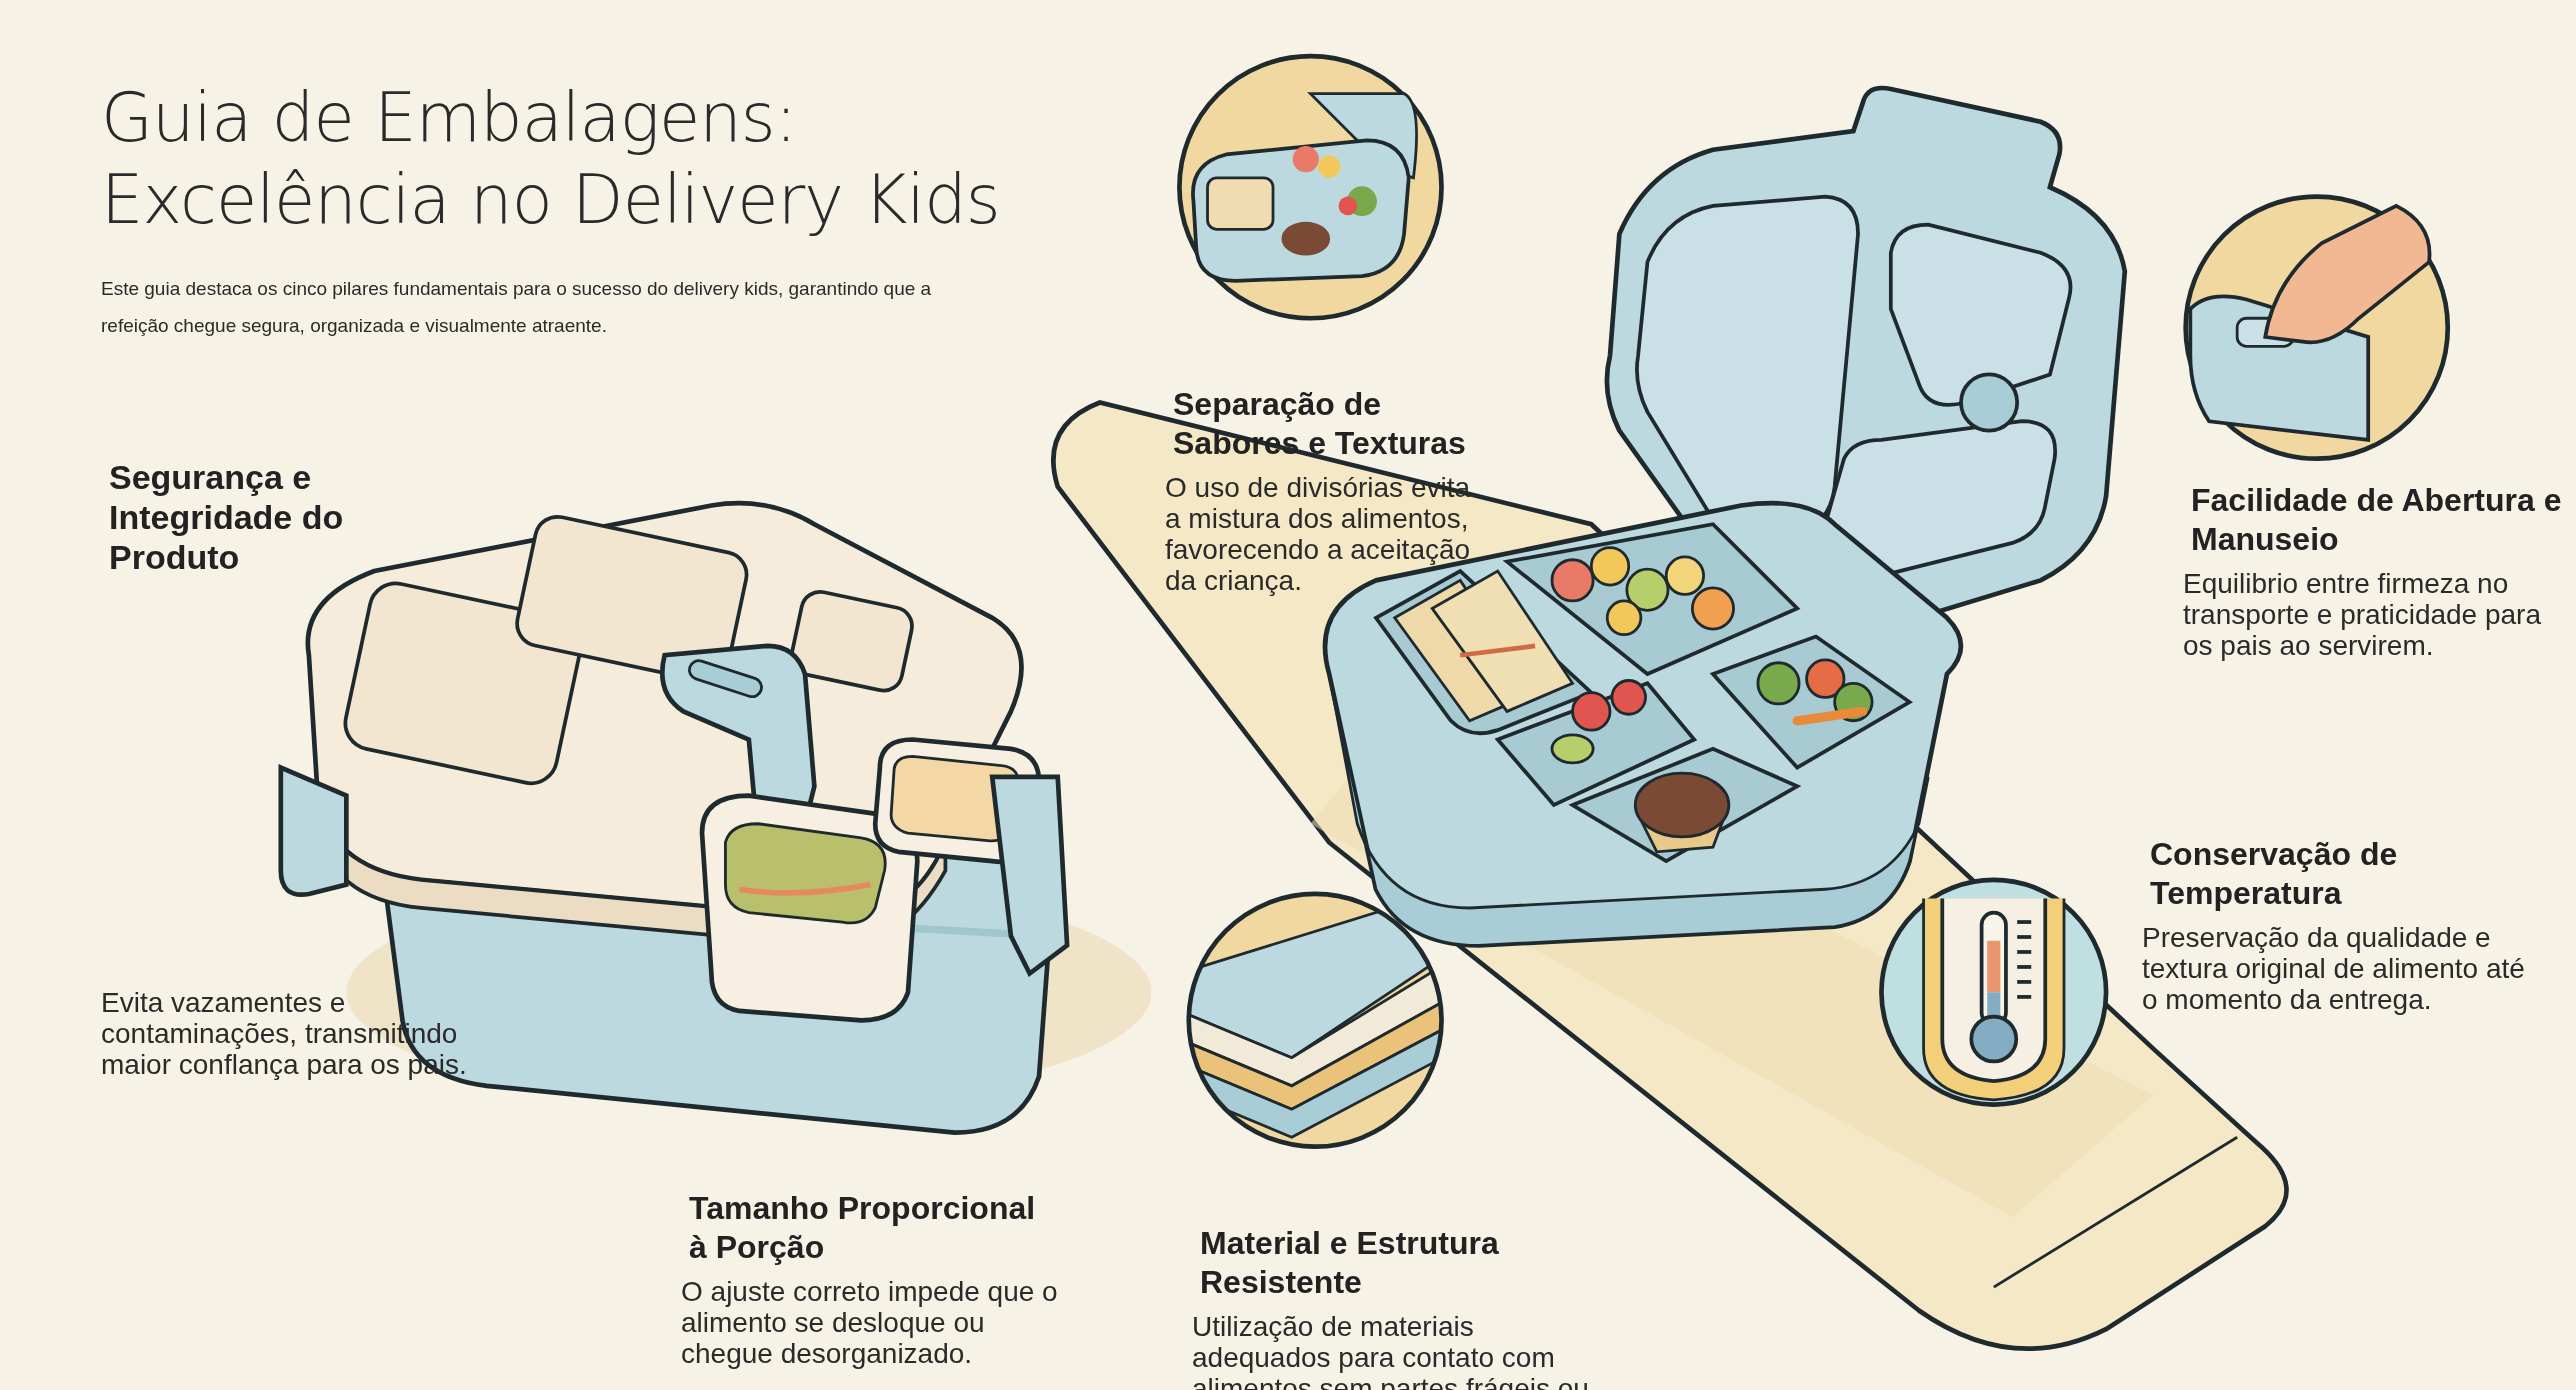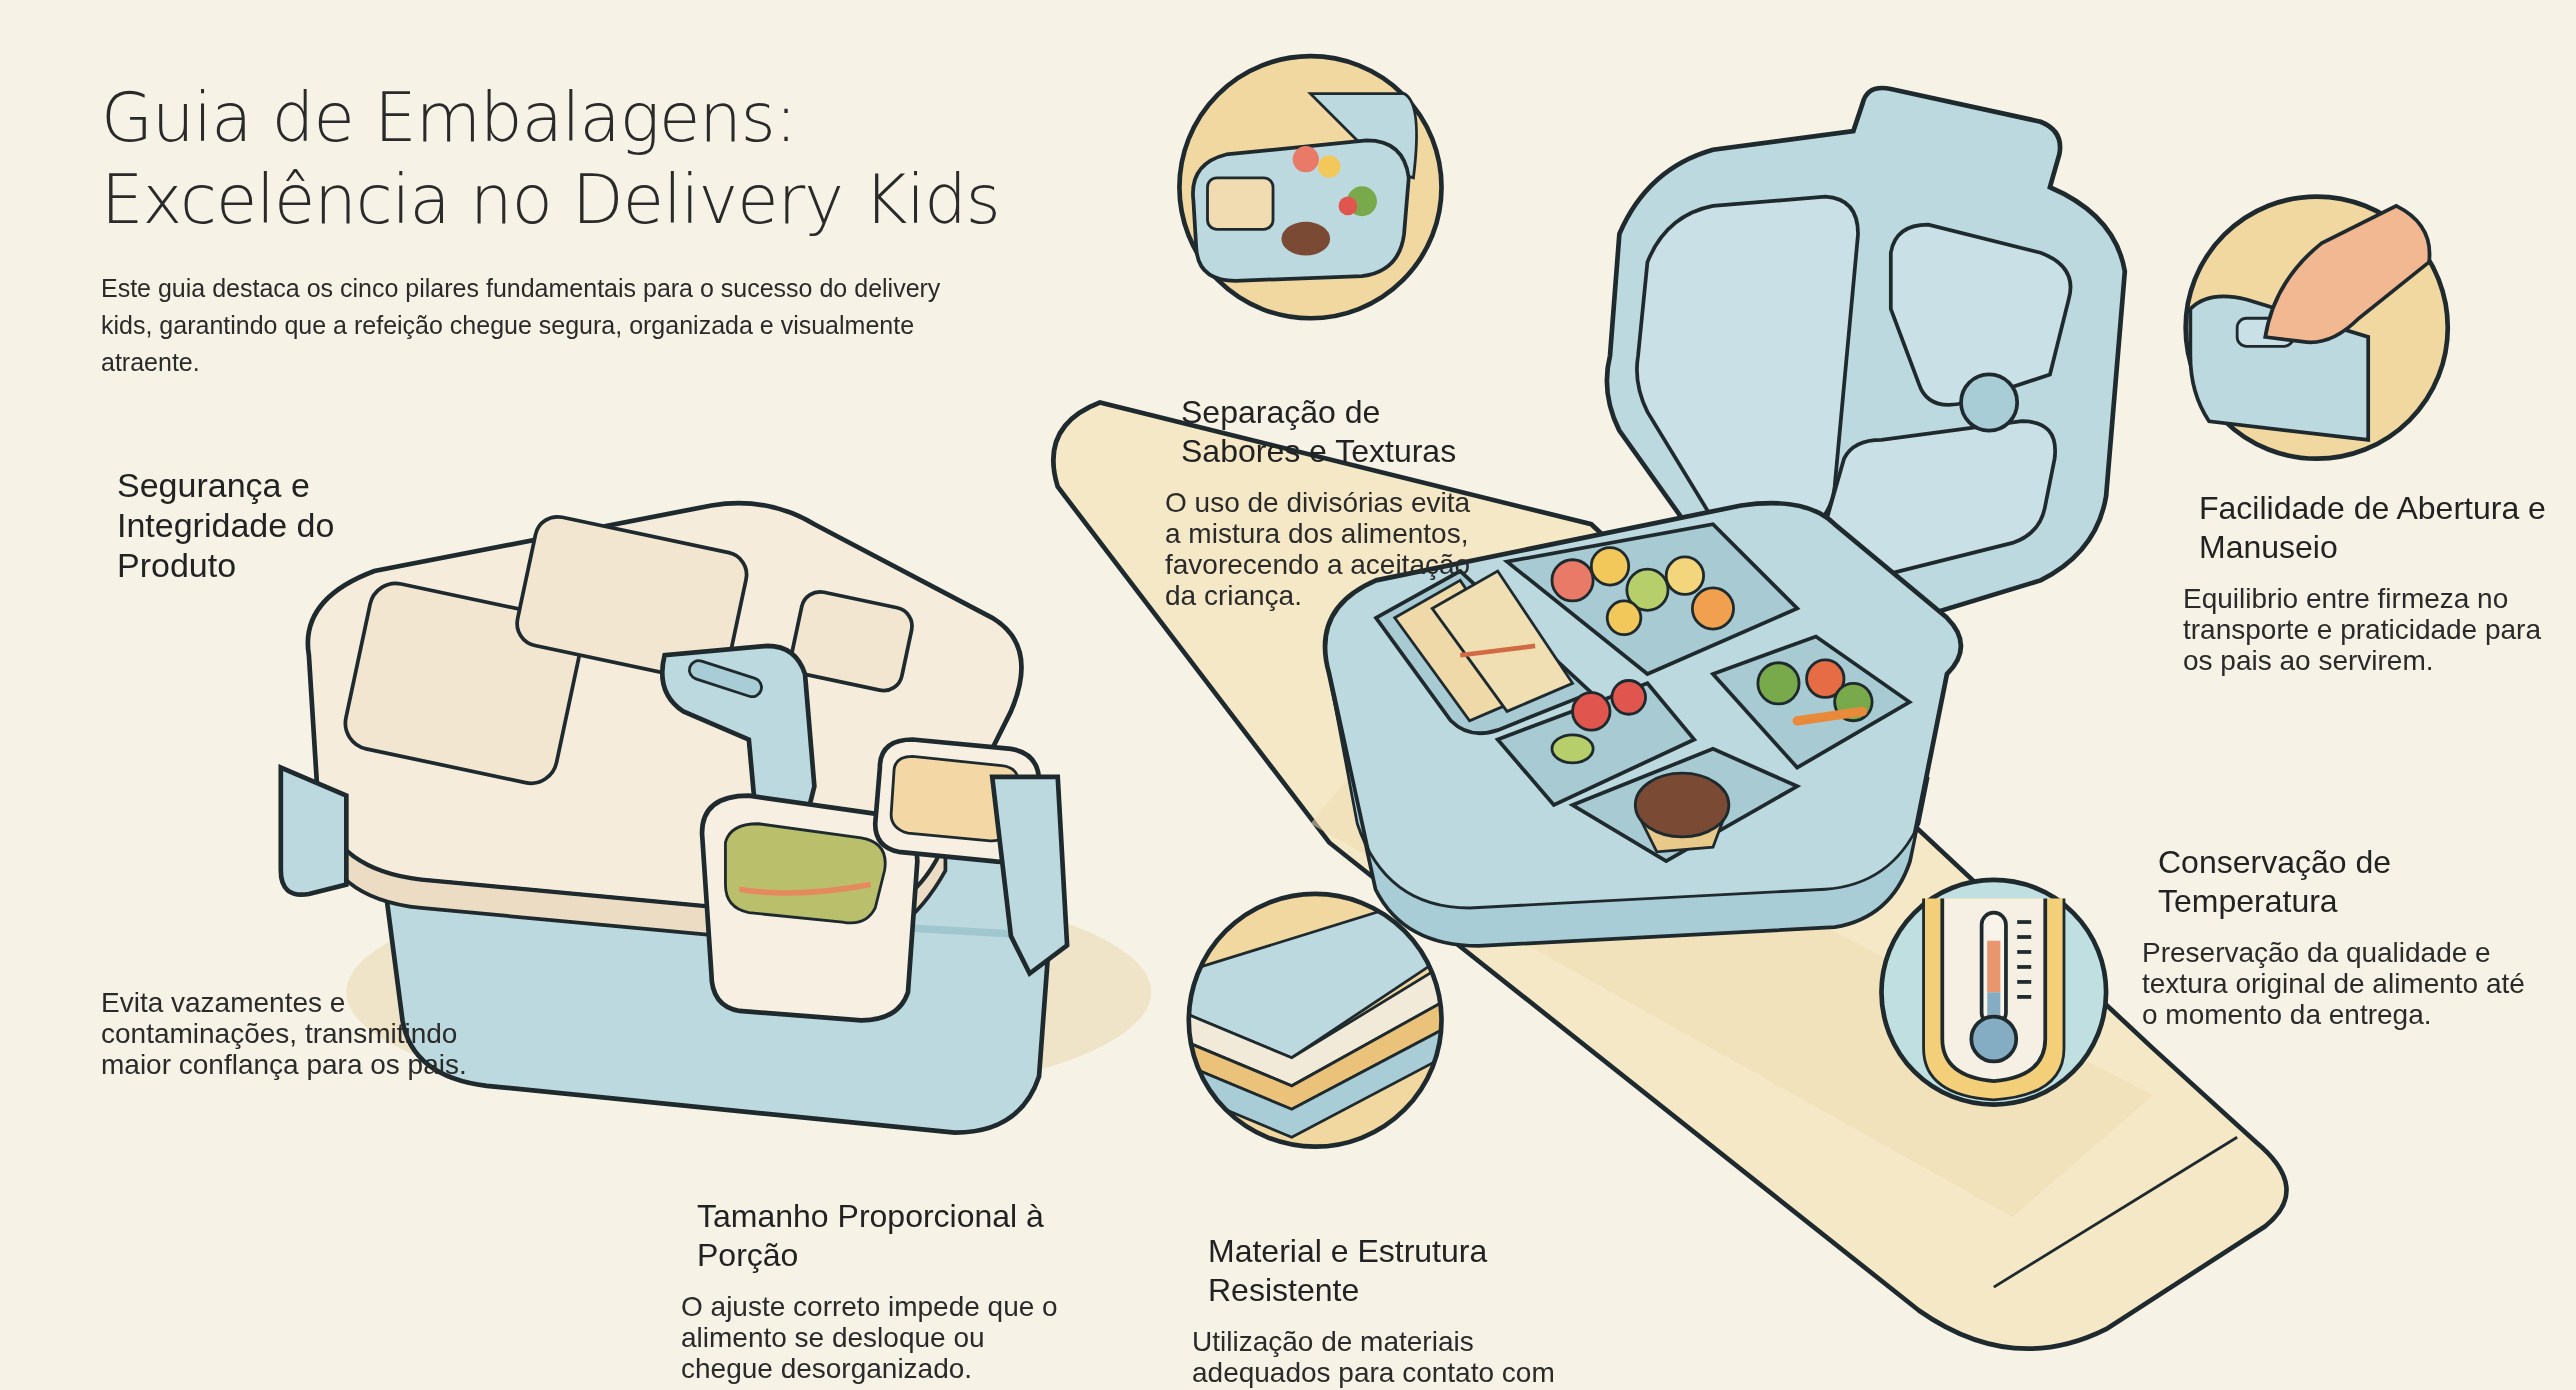--- a/index.html
+++ b/index.html
@@ -12,24 +12,24 @@
   .abs { position:absolute; }
   .title {
     left:101px; top:77px; width:1048px;
     font-family:"DejaVu Sans", sans-serif;
     font-weight:300; font-size:67px; line-height:82px; letter-spacing:-0.9px;
     color:#2a2a2a;
   }
   .title span { display:block; }
   .intro {
     left:101px; top:270px; width:842px;
-    font-size:25px; line-height:37px; color:#2a2a2a;
+    font-size:19px; line-height:37px; color:#2a2a2a;
   }
   .card h3 {
-    margin:16px; font-weight:400; font-size:32px; line-height:39px; color:#222;
+    margin:8px; font-weight:700; font-size:32px; line-height:39px; color:#222;
   }
   .card p {
     margin:9.4px 0 0 0; font-size:28px; line-height:31px; color:#2a2a2a;
   }
   .card-big h3 { font-size:34px; line-height:40px; }
   svg { position:absolute; left:0; top:0; }
 </style>
 </head>
 <body>
 

